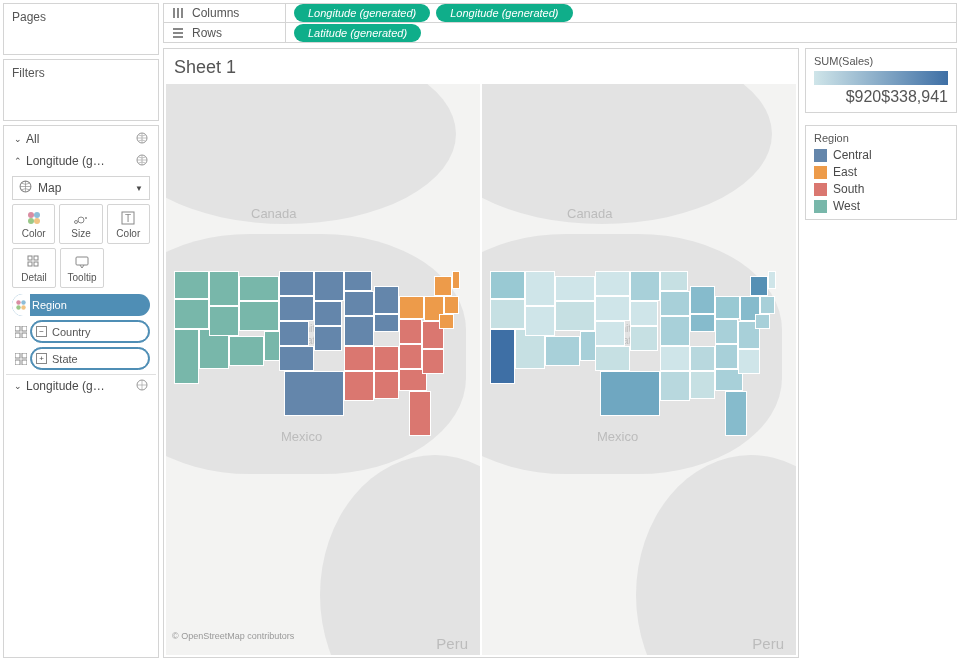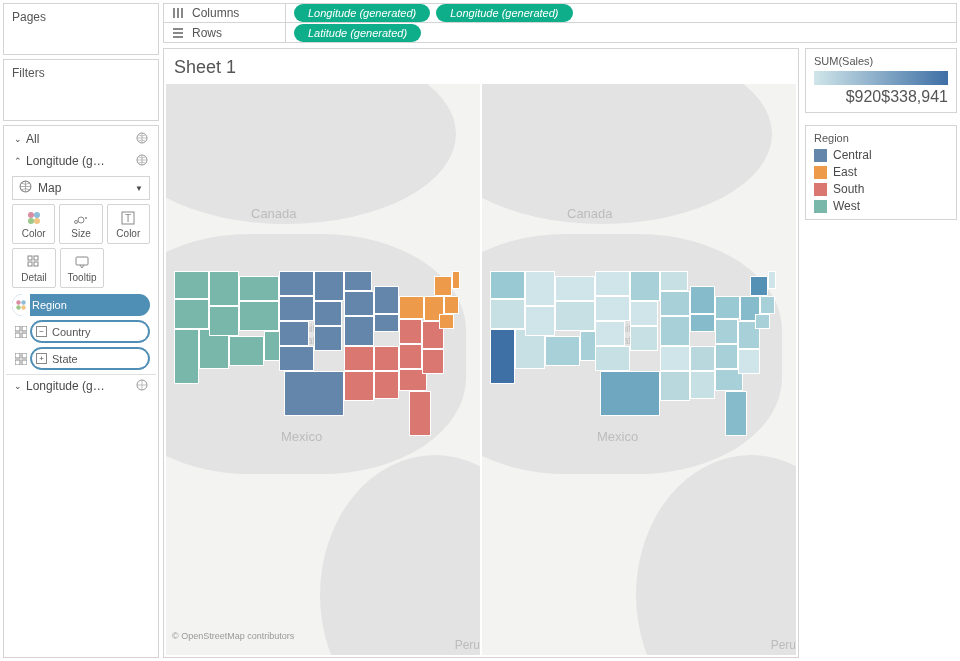--- a/index.html
+++ b/index.html
@@ -43,21 +43,21 @@
 .worksheet-wrap{flex:1;display:flex;gap:6px;margin-top:5px;min-height:0}
 .worksheet{flex:1;border:1px solid #d4d4d4;background:#fff;display:flex;flex-direction:column;min-height:0;position:relative}
 .sheet-title{padding:8px 10px 0 10px;font-size:18px;color:#555;font-weight:400}
 .viz{flex:1;display:flex;padding:6px 2px 2px 2px;gap:2px;min-height:0}
 .map-pane{flex:1;background:#f3f3f2;position:relative;overflow:hidden}
 .map-label{position:absolute;color:#bcbcbc;font-size:13px}
 .canada{top:122px;left:85px}
 .us{top:238px;left:130px}
 .us2{top:238px;left:130px;font-size:12px}
 .mexico{top:345px;left:115px}
-.peru{bottom:3px;right:0;font-size:12px}
+.peru{bottom:3px;right:12px;font-size:15px}
 .attribution{position:absolute;bottom:16px;left:8px;font-size:9px;color:#999}
 .right-rail{width:152px;display:flex;flex-direction:column;gap:12px}
 .legend{border:1px solid #d4d4d4;padding:6px 8px;background:#fff}
 .legend-title{font-size:11px;color:#555;margin-bottom:4px}
 .gradient-bar{height:14px;background:linear-gradient(to right,#cfe5e9,#3e6fa5);margin-bottom:3px}
 .gradient-labels{display:flex;justify-content:flex-end;font-size:16px;color:#555}
 .legend-items{display:flex;flex-direction:column;gap:3px;margin-top:4px}
 .legend-item{display:flex;align-items:flex-end;cursor:pointer}
 .legend-swatch{width:13px;height:13px;margin-right:6px}
 .bg-landmass{position:absolute;background:#e3e3e3}

